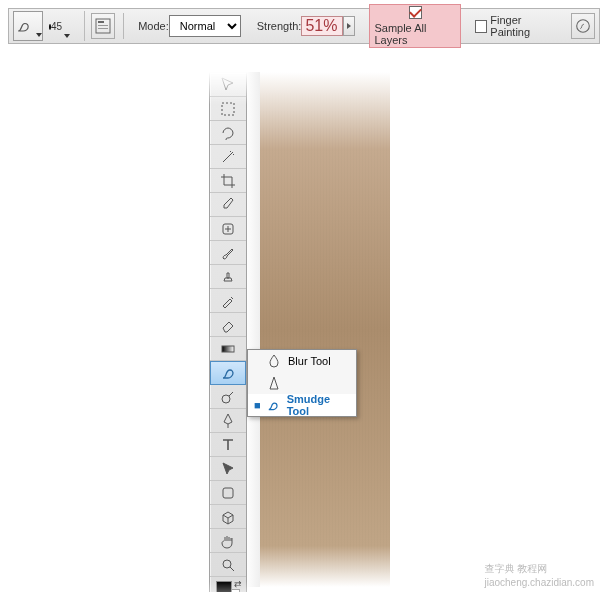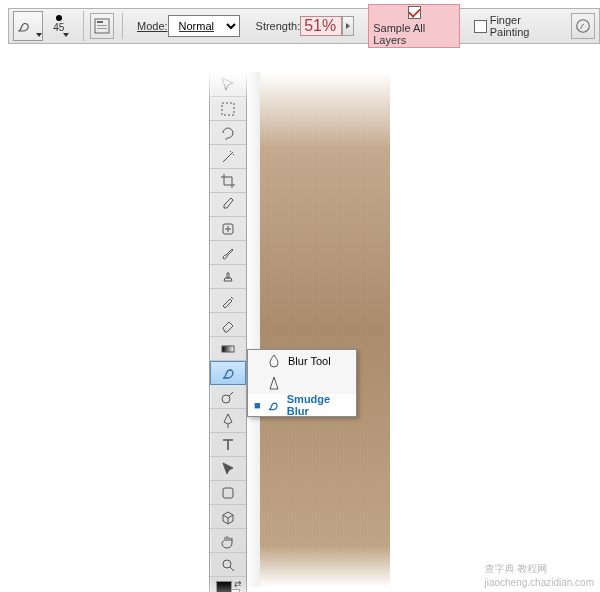--- a/index.html
+++ b/index.html
@@ -18,33 +18,33 @@
   .opt-tool-icon {
     width: 30px; height: 30px;
     background: linear-gradient(#f9f9f9,#e8e8e8);
     border: 1px solid #9a9a9a;
     display: flex; align-items: center; justify-content: center;
   }
   .opt-tool-icon svg { width: 20px; height: 20px; }
   .chev-down { width:0;height:0;border-left:3px solid transparent;border-right:3px solid transparent;border-top:4px solid #333; margin-left:2px; align-self:flex-end; margin-bottom:3px; }
   .brush-preview {
     width: 36px; height: 30px; text-align:center;
-    display:flex; flex-direction:column; align-items:center; justify-content:center;
+    display:flex; flex-direction:row; align-items:center; justify-content:center;
     border-right:1px solid #bbb; padding-right:14px;
   }
   .brush-dot { width:6px;height:6px;background:#000;border-radius:50%;margin-top:2px; }
   .brush-size { font-size:10px; margin-top:1px; }
   .panel-icon {
     width: 26px; height:26px; border:1px solid #aaa;
     background:linear-gradient(#f5f5f5,#e4e4e4);
     display:flex;align-items:center;justify-content:center;
   }
   .panel-icon svg{width:16px;height:16px;}
   .divider{width:1px;height:26px;background:#b8b8b8;margin:0 2px;}
-  .mode-group{display:flex;align-items:center;gap:0;margin-left:6px;text-decoration:underline;}
+  .mode-group{display:flex;align-items:center;gap:0;margin-left:6px;}
   .mode-select{height:22px;border:1px solid #7a7a7a;font-size:11px;padding:0 6px;width:72px;background:#fff;}
   .strength-group{display:flex;align-items:center;gap:0;margin-left:10px;}
   .strength-input{width:42px;height:20px;border:1px solid #c1888b;background:#fbe6e8;color:#a63a40;font-size:16px;text-align:left;padding-left:3px;}
   .spin{width:12px;height:20px;border:1px solid #a0a0a0;display:flex;align-items:center;justify-content:center;background:linear-gradient(#f7f7f7,#e1e1e1);}
   .spin svg{width:6px;height:8px;}
   .check-group{display:flex;align-items:center;gap:3px;margin-left:8px;}
   .check-group.highlight{background:#f4c8cc;border:1px solid #e08e95;padding:1px 4px;flex-direction:column;}
   .chk{width:13px;height:13px;border:1px solid #666;background:#fff;display:flex;align-items:center;justify-content:center;}
   .chk.checked::after{content:"";width:9px;height:5px;border-left:2px solid #c0392b;border-bottom:2px solid #c0392b;transform:rotate(-45deg);margin-top:-3px;}
   .airbrush{width:26px;height:26px;border:1px solid #aaa;background:linear-gradient(#f3f3f3,#e2e2e2);display:flex;align-items:center;justify-content:center;margin-left:6px;}
@@ -316,21 +316,21 @@
     <span class="marker"></span>
     <svg viewBox="0 0 16 16">
         <path d="M8 2l4 12H4z" fill="none" stroke="#555"></path>
       </svg>
   </div>
   <div class="fly-item active">
     <span class="marker">■</span>
     <svg viewBox="0 0 16 16">
         <path d="M3 13c4 0 2-7 6-7 2 0 3 1 3 3 0 2-2 4-4 4H3z" fill="none" stroke="#1a6fb9" stroke-width="1.3"></path>
       </svg>
-    <span>Smudge Blur</span>
+    <span>Smudge Tool</span>
   </div>
 </div>
 
 <div class="watermark">
   <span>查字典  教程网</span>
   <br>
   <span>jiaocheng.chazidian.com</span>
 </div>
 
 </body></html>

